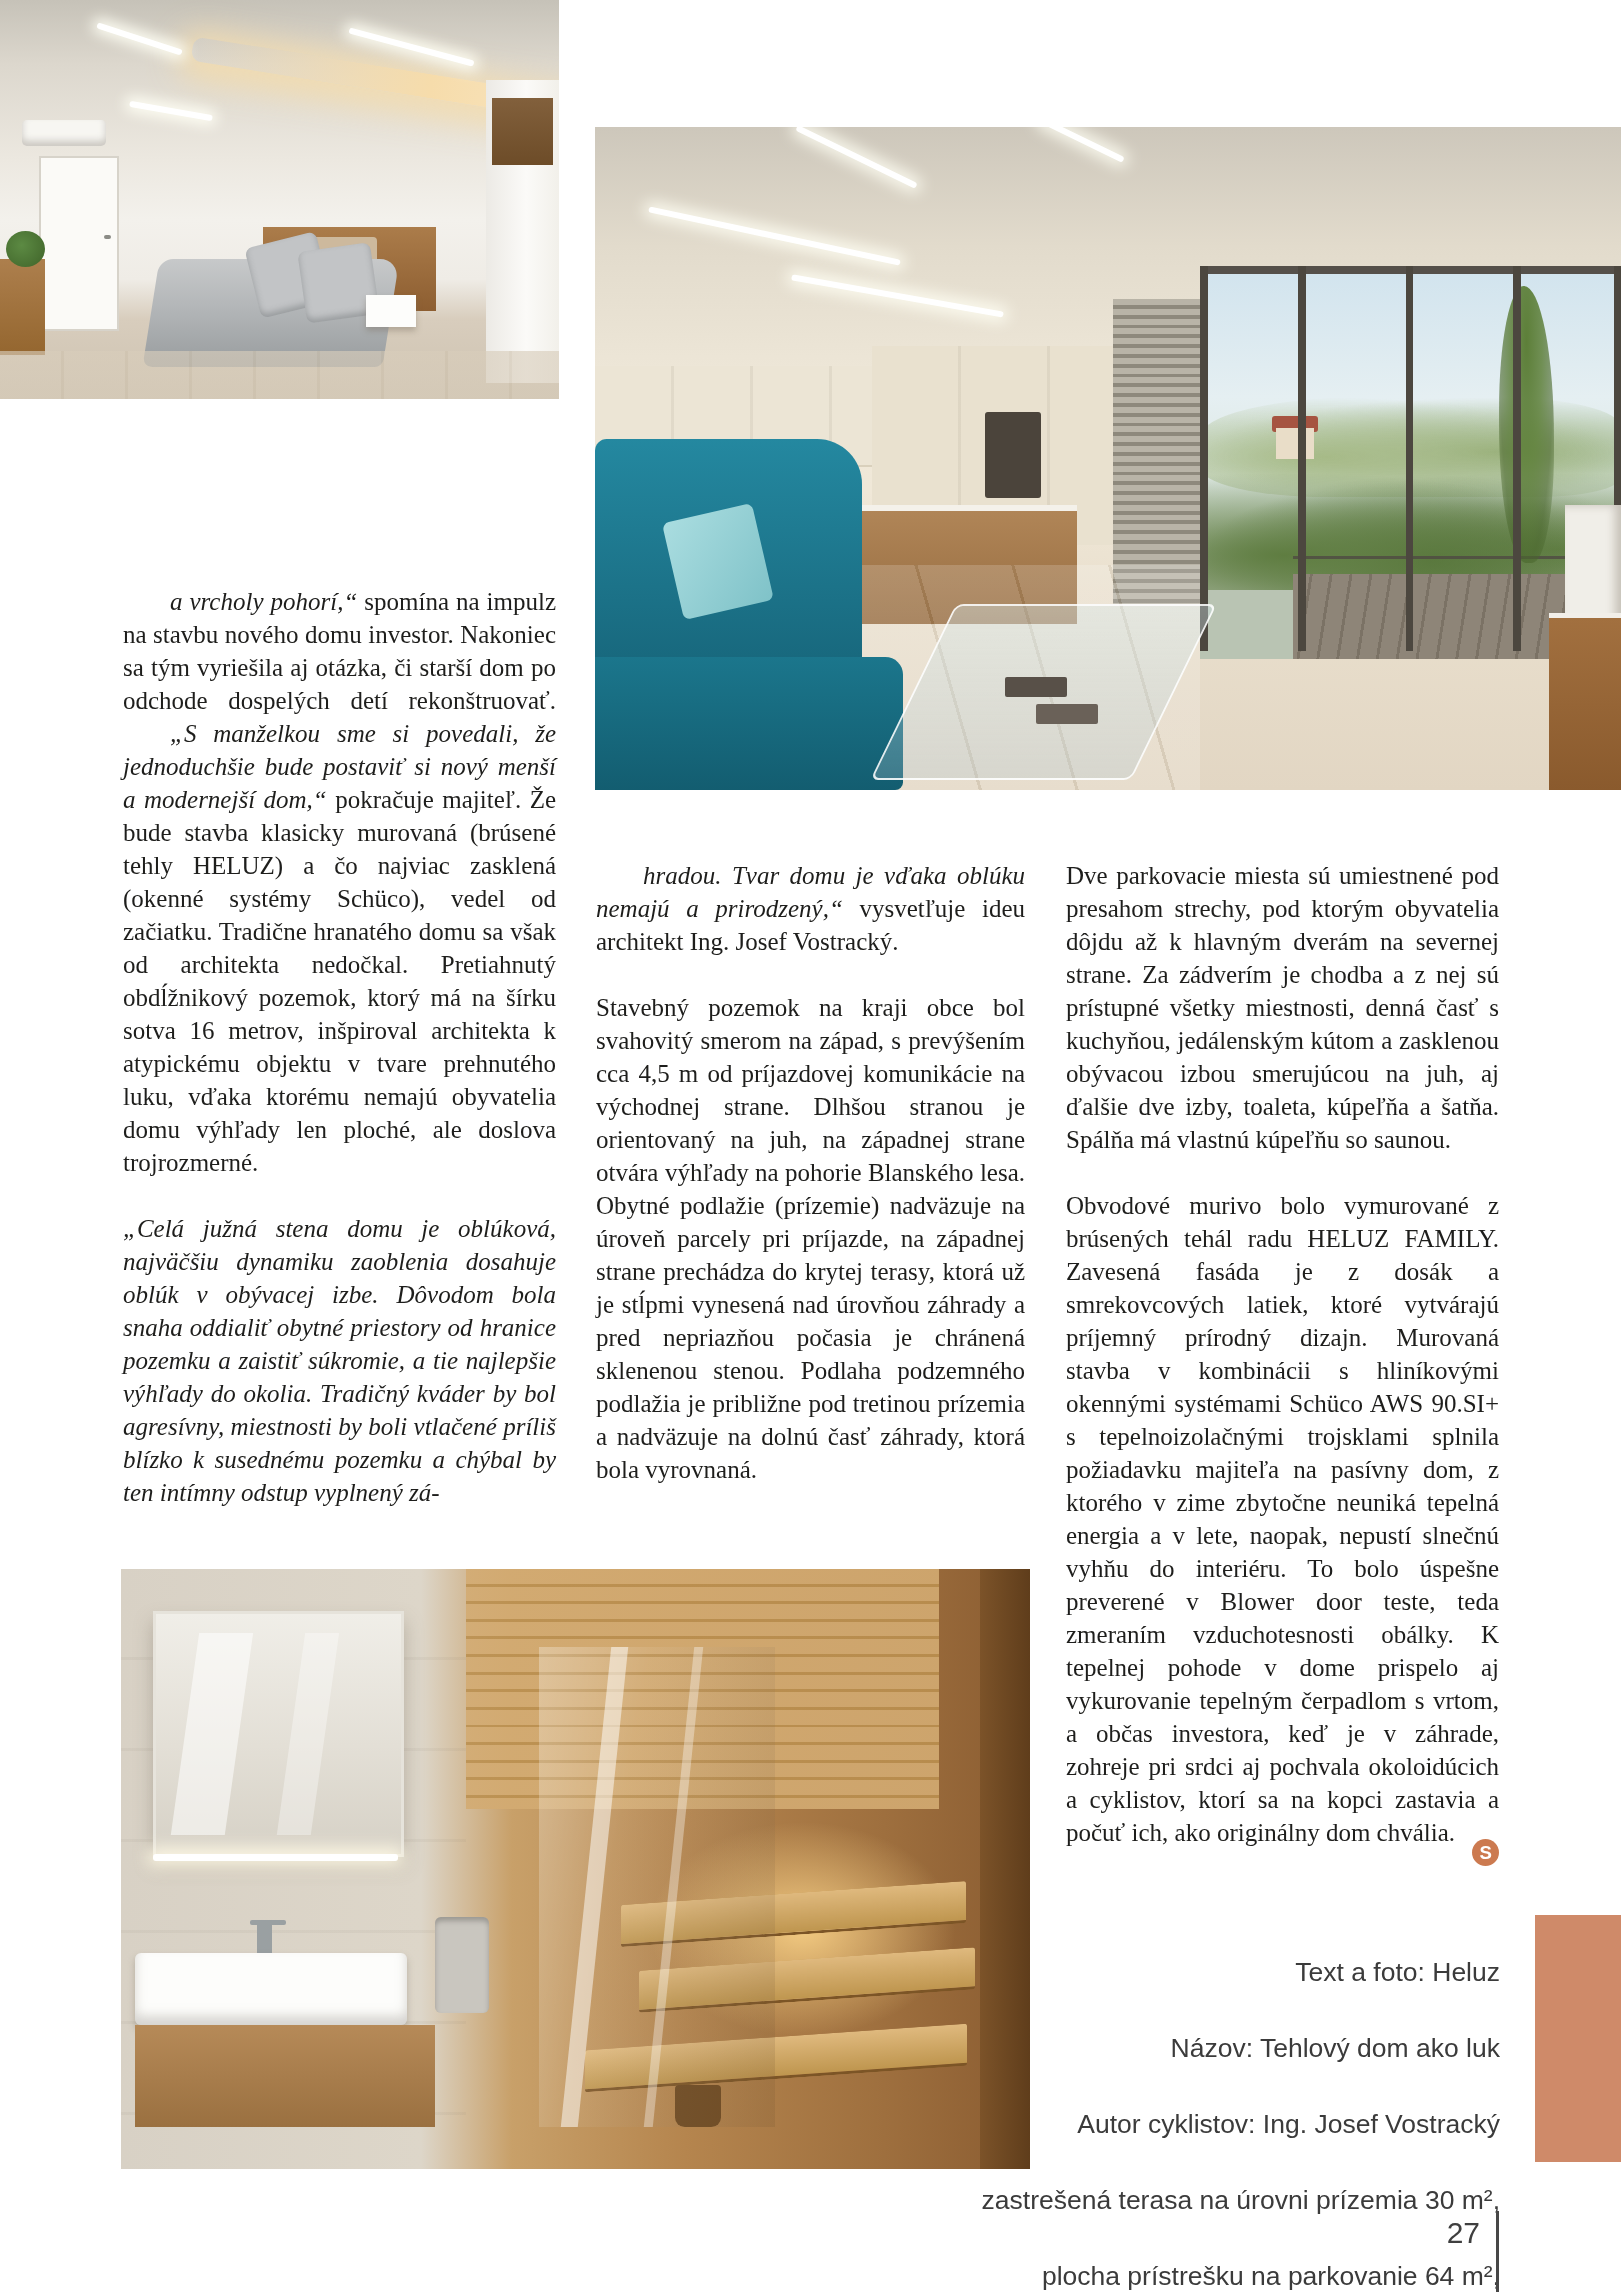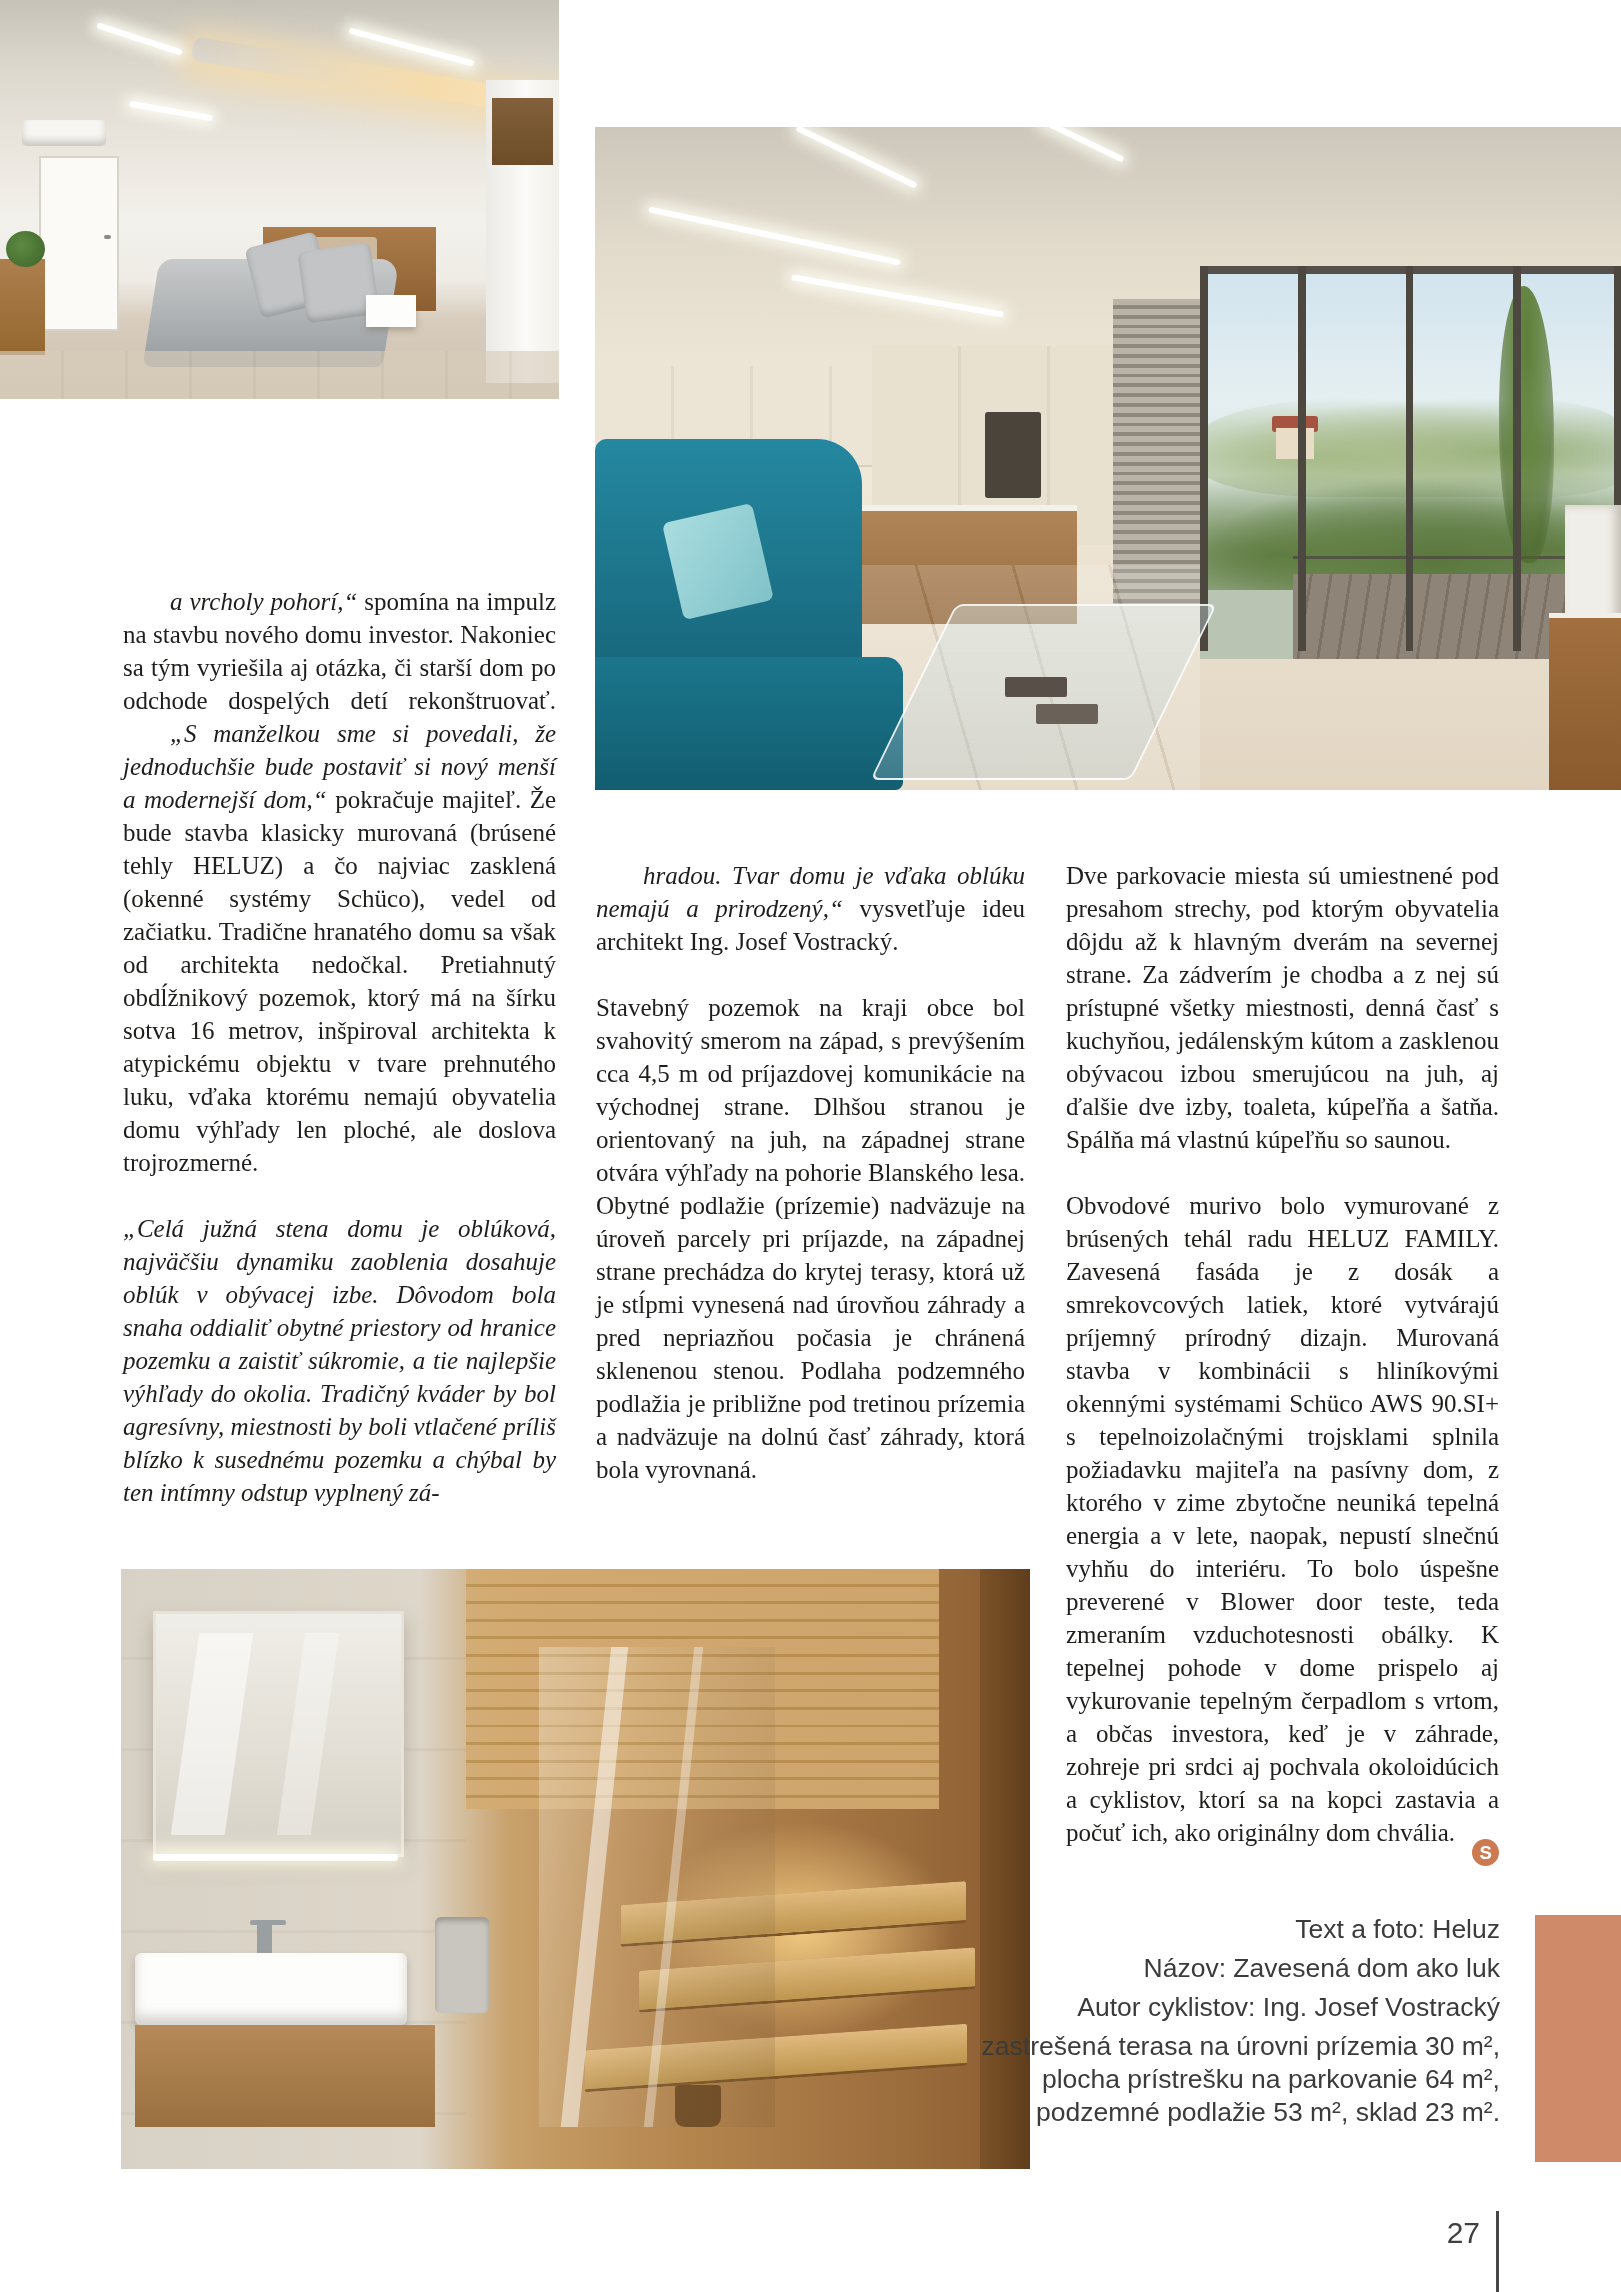--- a/index.html
+++ b/index.html
@@ -138,21 +138,21 @@
   .col{position:absolute;font-size:25px;line-height:33px;text-align:justify;color:#1e1e1c;}
   .col p{margin:0 0 33px 0;}
   .it{font-style:italic;margin-left:47px;}
   #col1{left:123px;top:585px;width:433px;}
   #col2{left:596px;top:859px;width:429px;}
   #col3{left:1066px;top:859px;width:433px;}
 
   
   .credits{position:absolute;left:961px;top:1913px;width:539px;text-align:right;
     font-family:"Liberation Sans", sans-serif;color:#3b3b3b;font-size:26.5px;line-height:33px;}
-  .credit-line{margin-bottom:5.9px;}
+  .credit-line{margin-bottom:5.9px;margin-top:43px;}
   .credit-line.area{margin-bottom:0;}
 
   
   .accent-rect{position:absolute;left:1535px;top:1915px;width:86px;height:247px;background:#cf8a69;}
   .end-badge{position:absolute;left:1472px;top:1839px;width:27.4px;height:27.4px;border-radius:50%;
     background:#cc7a50;color:#ffffff;font-family:"Liberation Sans", sans-serif;font-weight:bold;
     font-size:18.6px;line-height:27.4px;text-align:center;}
   .page-number{position:absolute;left:1372px;top:2216px;width:108px;text-align:right;
     font-family:"Liberation Sans", sans-serif;font-size:30px;color:#3f3f3f;}
   .page-rule{position:absolute;left:1496px;top:2211px;width:2.9px;height:81px;background:#474747;}
@@ -258,21 +258,21 @@
 
   <div class="col" id="col3">
     <p>Dve parkovacie miesta sú umiestnené pod presahom strechy, pod ktorým obyvatelia dôjdu až k hlavným dverám na severnej strane. Za zádverím je chodba a z nej sú prístupné všetky miestnosti, denná časť s kuchyňou, jedálenským kútom a zasklenou obývacou izbou smerujúcou na juh, aj ďalšie dve izby, toaleta, kúpeľňa a šatňa. Spálňa má vlastnú kúpeľňu so saunou.</p>
     <p>Obvodové murivo bolo vymurované z brúsených tehál radu HELUZ FAMILY. Zavesená fasáda je z dosák a smrekovcových latiek, ktoré vytvárajú príjemný prírodný dizajn. Murovaná stavba v kombinácii s hliníkovými okennými systémami Schüco AWS 90.SI+ s tepelnoizolačnými trojsklami splnila požiadavku majiteľa na pasívny dom, z ktorého v zime zbytočne neuniká tepelná energia a v lete, naopak, nepustí slnečnú vyhňu do interiéru. To bolo úspešne preverené v Blower door teste, teda zmeraním vzduchotesnosti obálky. K tepelnej pohode v dome prispelo aj vykurovanie tepelným čerpadlom s vrtom, a občas investora, keď je v záhrade, zohreje pri srdci aj pochvala okoloidúcich a cyklistov, ktorí sa na kopci zastavia a počuť ich, ako originálny dom chvália.</p>
   </div>
 
   <div class="end-badge">S</div>
 
   <div class="credits">
     <div class="credit-line">Text a foto: Heluz</div>
-    <div class="credit-line">Názov: Zavesená dom ako luk</div>
+    <div class="credit-line">Názov: Tehlový dom ako luk</div>
     <div class="credit-line">Autor cyklistov: Ing. Josef Vostracký</div>
     <div class="credit-line area">zastrešená terasa na úrovni prízemia 30 m²,</div>
     <div class="credit-line area">plocha prístrešku na parkovanie 64 m²,</div>
     <div class="credit-line area">podzemné podlažie 53 m², sklad 23 m².</div>
   </div>
 
   <div class="accent-rect"></div>
 
   <div class="page-number">27</div>
   <div class="page-rule"></div>

